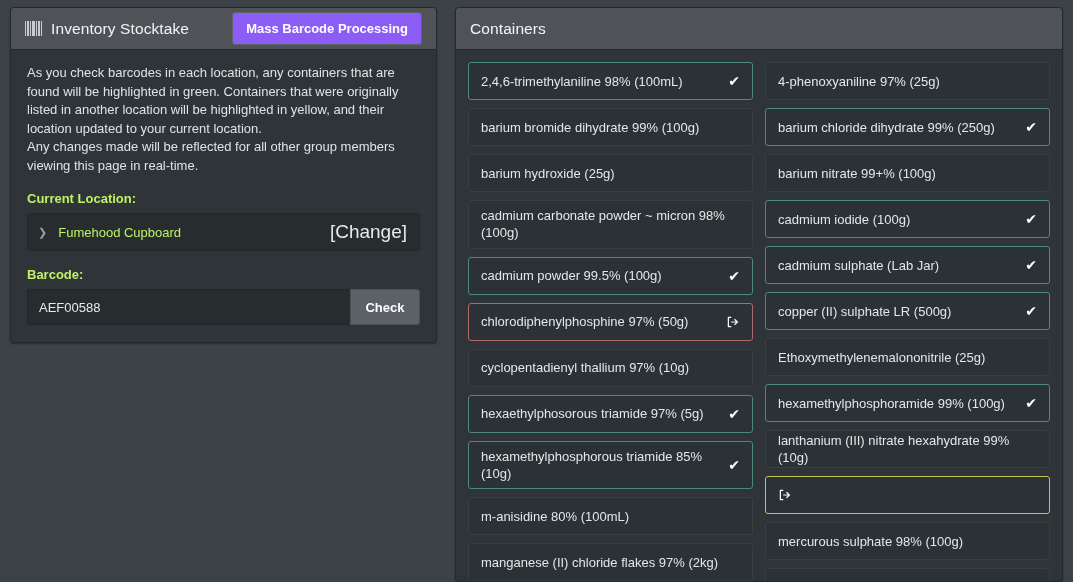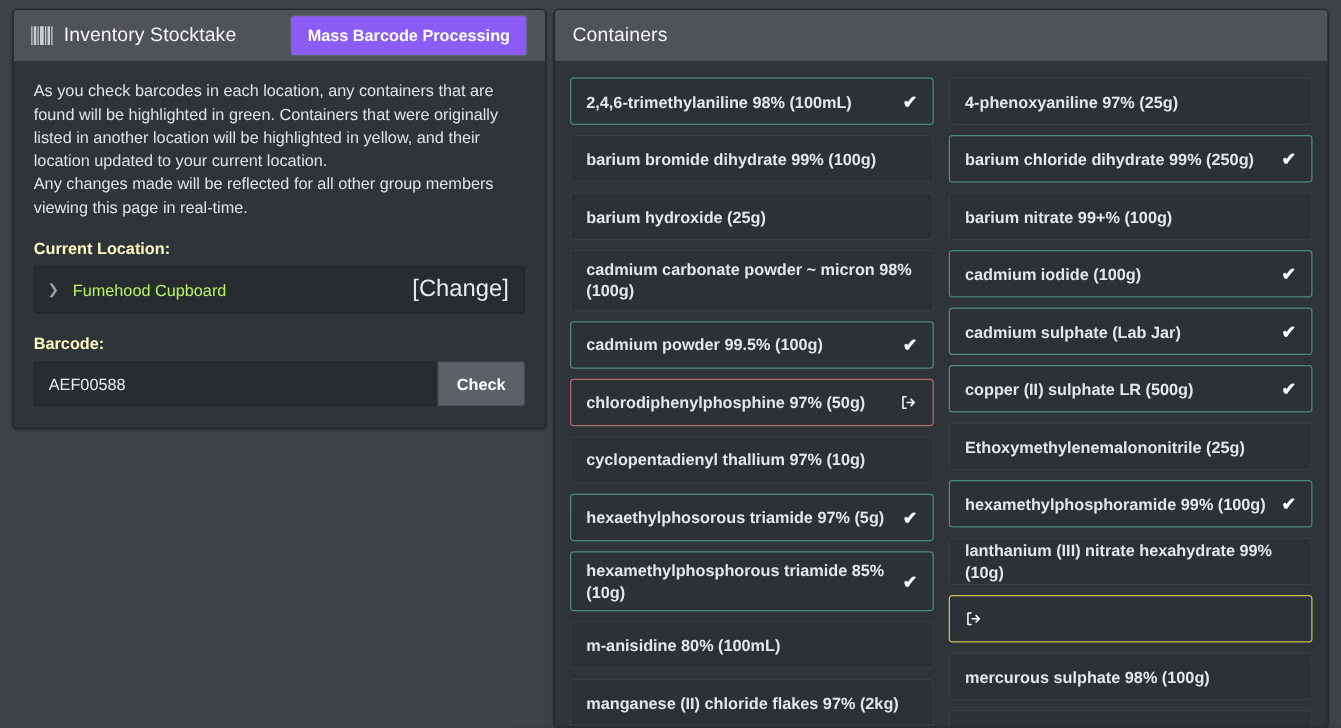--- a/index.html
+++ b/index.html
@@ -2,21 +2,21 @@
 <html><head>
 <meta charset="utf-8">
 <style>
   * { box-sizing: border-box; margin: 0; padding: 0; }
   html, body {
     width: 1073px; height: 582px;
     background: #3c4245;
     font-family: "Liberation Sans", sans-serif;
     overflow: hidden;
   }
-  .page { position: relative; width: 1073px; height: 508px; display: flex; gap: 6px; padding: 7px 10px 0 10px; }
+  .page { position: relative; width: 1073px; height: 508px; display: flex; gap: 18px; padding: 7px 10px 0 10px; }
 
   
   .panel {
     background: #2e3437;
     border: 1px solid #24292b;
     border-radius: 4px;
     box-shadow: 0 1px 2px rgba(0,0,0,.35);
     overflow: hidden;
   }
   .panel-head {
@@ -36,21 +36,21 @@
   
   .left { width: 427px; height: 336px; flex: none; }
   .barcode-icon { display: inline-flex; align-items: flex-end; gap: 1px; height: 15px; }
   .barcode-icon i { display: block; background: #c9cdd0; height: 15px; }
   .left-body { padding: 14px 16px 18px 16px; }
   .para {
     color: #dfe3e5; font-size: 13px; line-height: 18.5px; 
   }
   .para:last-of-type { margin-bottom: 16px; }
   .field-label {
-    color: #fef9c3; font-size: 13px; font-weight: bold; margin-bottom: 7px;
+    color: #bef264; font-size: 13px; font-weight: bold; margin-bottom: 7px;
   }
   .loc-box {
     background: #272c2f;
     border: 1px solid #22262a;
     border-radius: 3px;
     height: 38px;
     display: flex; align-items: center; justify-content: space-between;
     padding: 0 12px 0 10px;
     margin-bottom: 16px;
   }
@@ -92,21 +92,20 @@
     cursor: pointer;
   }
 
   
   .right { flex: 1; height: 575px; }
   .containers-body {
     padding: 12px 12px 0 12px;
     display: flex; gap: 12px;
     height: calc(100% - 42px);
     overflow: hidden;
-    font-weight: bold;
   }
   .col { flex: 1; display: flex; flex-direction: column; gap: 8px; min-width: 0; }
   .item {
     background: #2b3134;
     border: 1px solid #383e41;
     border-radius: 3px;
     min-height: 38px;
     display: flex; align-items: center; justify-content: space-between;
     gap: 8px;
     padding: 9px 12px;

